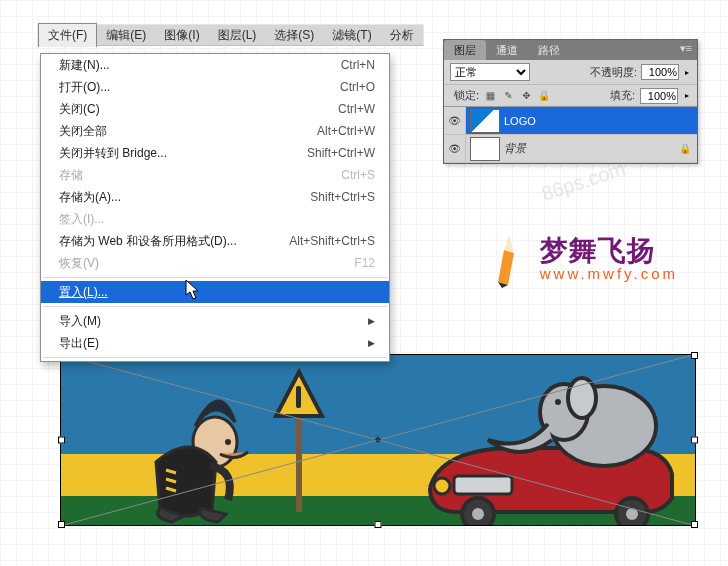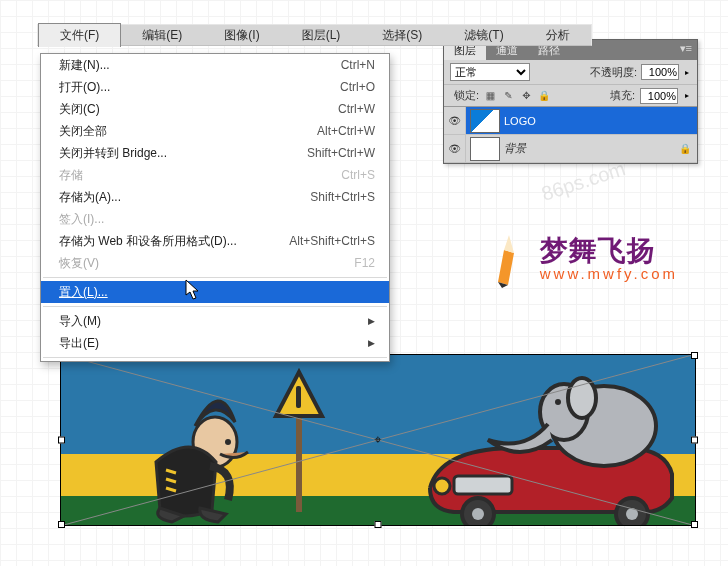--- a/index.html
+++ b/index.html
@@ -8,38 +8,38 @@
 
 .bg-grid { position: absolute; inset: 0;
   background-image:
     linear-gradient(#e8e8e8 1px, transparent 1px),
     linear-gradient(90deg, #e8e8e8 1px, transparent 1px);
   background-size: 16px 16px;
   opacity: 0.5;
 }
 
 .menu-bar { position: absolute; left: 37px; top: 24px; height: 22px; display: flex; align-items: center; background: #d6d6d6; border: 1px solid #e6e6e6; border-bottom: 1px solid #c0c0c0; font-size: 12px; z-index: 5; }
-.menu-bar .mi { padding: 3px 21px; color: #2d2d2d; cursor: default; white-space: nowrap; }
+.menu-bar .mi { padding: 3px 9px; color: #2d2d2d; cursor: default; white-space: nowrap; }
 .menu-bar .mi.file { background: #ededed; border: 1px solid #8a8a8a; border-bottom: none; }
 
 .dropdown { position: absolute; left: 40px; top: 53px; width: 350px; background: #fff; border: 1px solid #909090; box-shadow: 2px 4px 8px rgba(0,0,0,0.25); font-size: 12px; z-index: 6; }
 .dropdown .row { display: flex; align-items: center; height: 22px; padding: 0 14px 0 18px; color: #222; }
 .dropdown .row.disabled { color: #a9a9a9; }
 .dropdown .row.highlight { background: #1a69d8; color: #fff; text-decoration: underline; }
 .dropdown .row .label { flex: 1; }
 .dropdown .row .sc { color: #555; }
 .dropdown .row.disabled .sc { color: #bcbcbc; }
 .dropdown .row .arr { font-size: 9px; color: #444; }
 .dropdown .sep { height: 1px; margin: 3px 2px; background: #d9d9d9; }
 .cursor { position: absolute; left: 185px; top: 279px; z-index: 10; pointer-events: none; }
 
 .layers-panel { position: absolute; right: 30px; top: 39px; width: 255px; background: #d6d6d6; border: 1px solid #636363; box-shadow: 2px 2px 4px rgba(0,0,0,0.2); font-size: 11px; }
 .lp-tabs { display: flex; background: #7c7c7c; height: 20px; }
 .lp-tabs .tab { padding: 3px 10px 1px; background: #7c7c7c; color: #e8e8e8; font-size: 11px; }
-.lp-tabs .tab.active { background: #e5e5e5; color: #222; border-top-left-radius: 3px; border-top-right-radius: 3px; }
+.lp-tabs .tab.active { background: #a3a3a3; color: #222; border-top-left-radius: 3px; border-top-right-radius: 3px; }
 .lp-tabs .menu-btn { margin-left: auto; padding: 2px 5px; color: #d8d8d8; font-size: 11px; }
 .lp-row1 { display: flex; align-items: center; height: 24px; padding: 11px 6px; gap: 4px; }
 .lp-row1 select { width: 80px; height: 18px; font-size: 11px; background: #fff; border: 1px solid #888; }
 .lp-row1 .lab { margin-left: auto; color: #333; }
 .lp-row1 input { width: 38px; height: 16px; font-size: 11px; text-align: right; border: 1px solid #888; padding-right: 1px; }
 .lp-row1 .chev { font-size: 8px; padding: 0 2px; }
 .lp-row2 { display: flex; align-items: center; height: 22px; padding: 0 6px; gap: 5px; border-top: 1px solid #bcbcbc; }
 .lp-row2 .icons { display: flex; gap: 5px; font-size: 10px; color: #555; }
 .lp-row2 .icons span { width: 13px; text-align: center; }
 .lp-row2 .lab { margin-left: auto; color: #333; }

